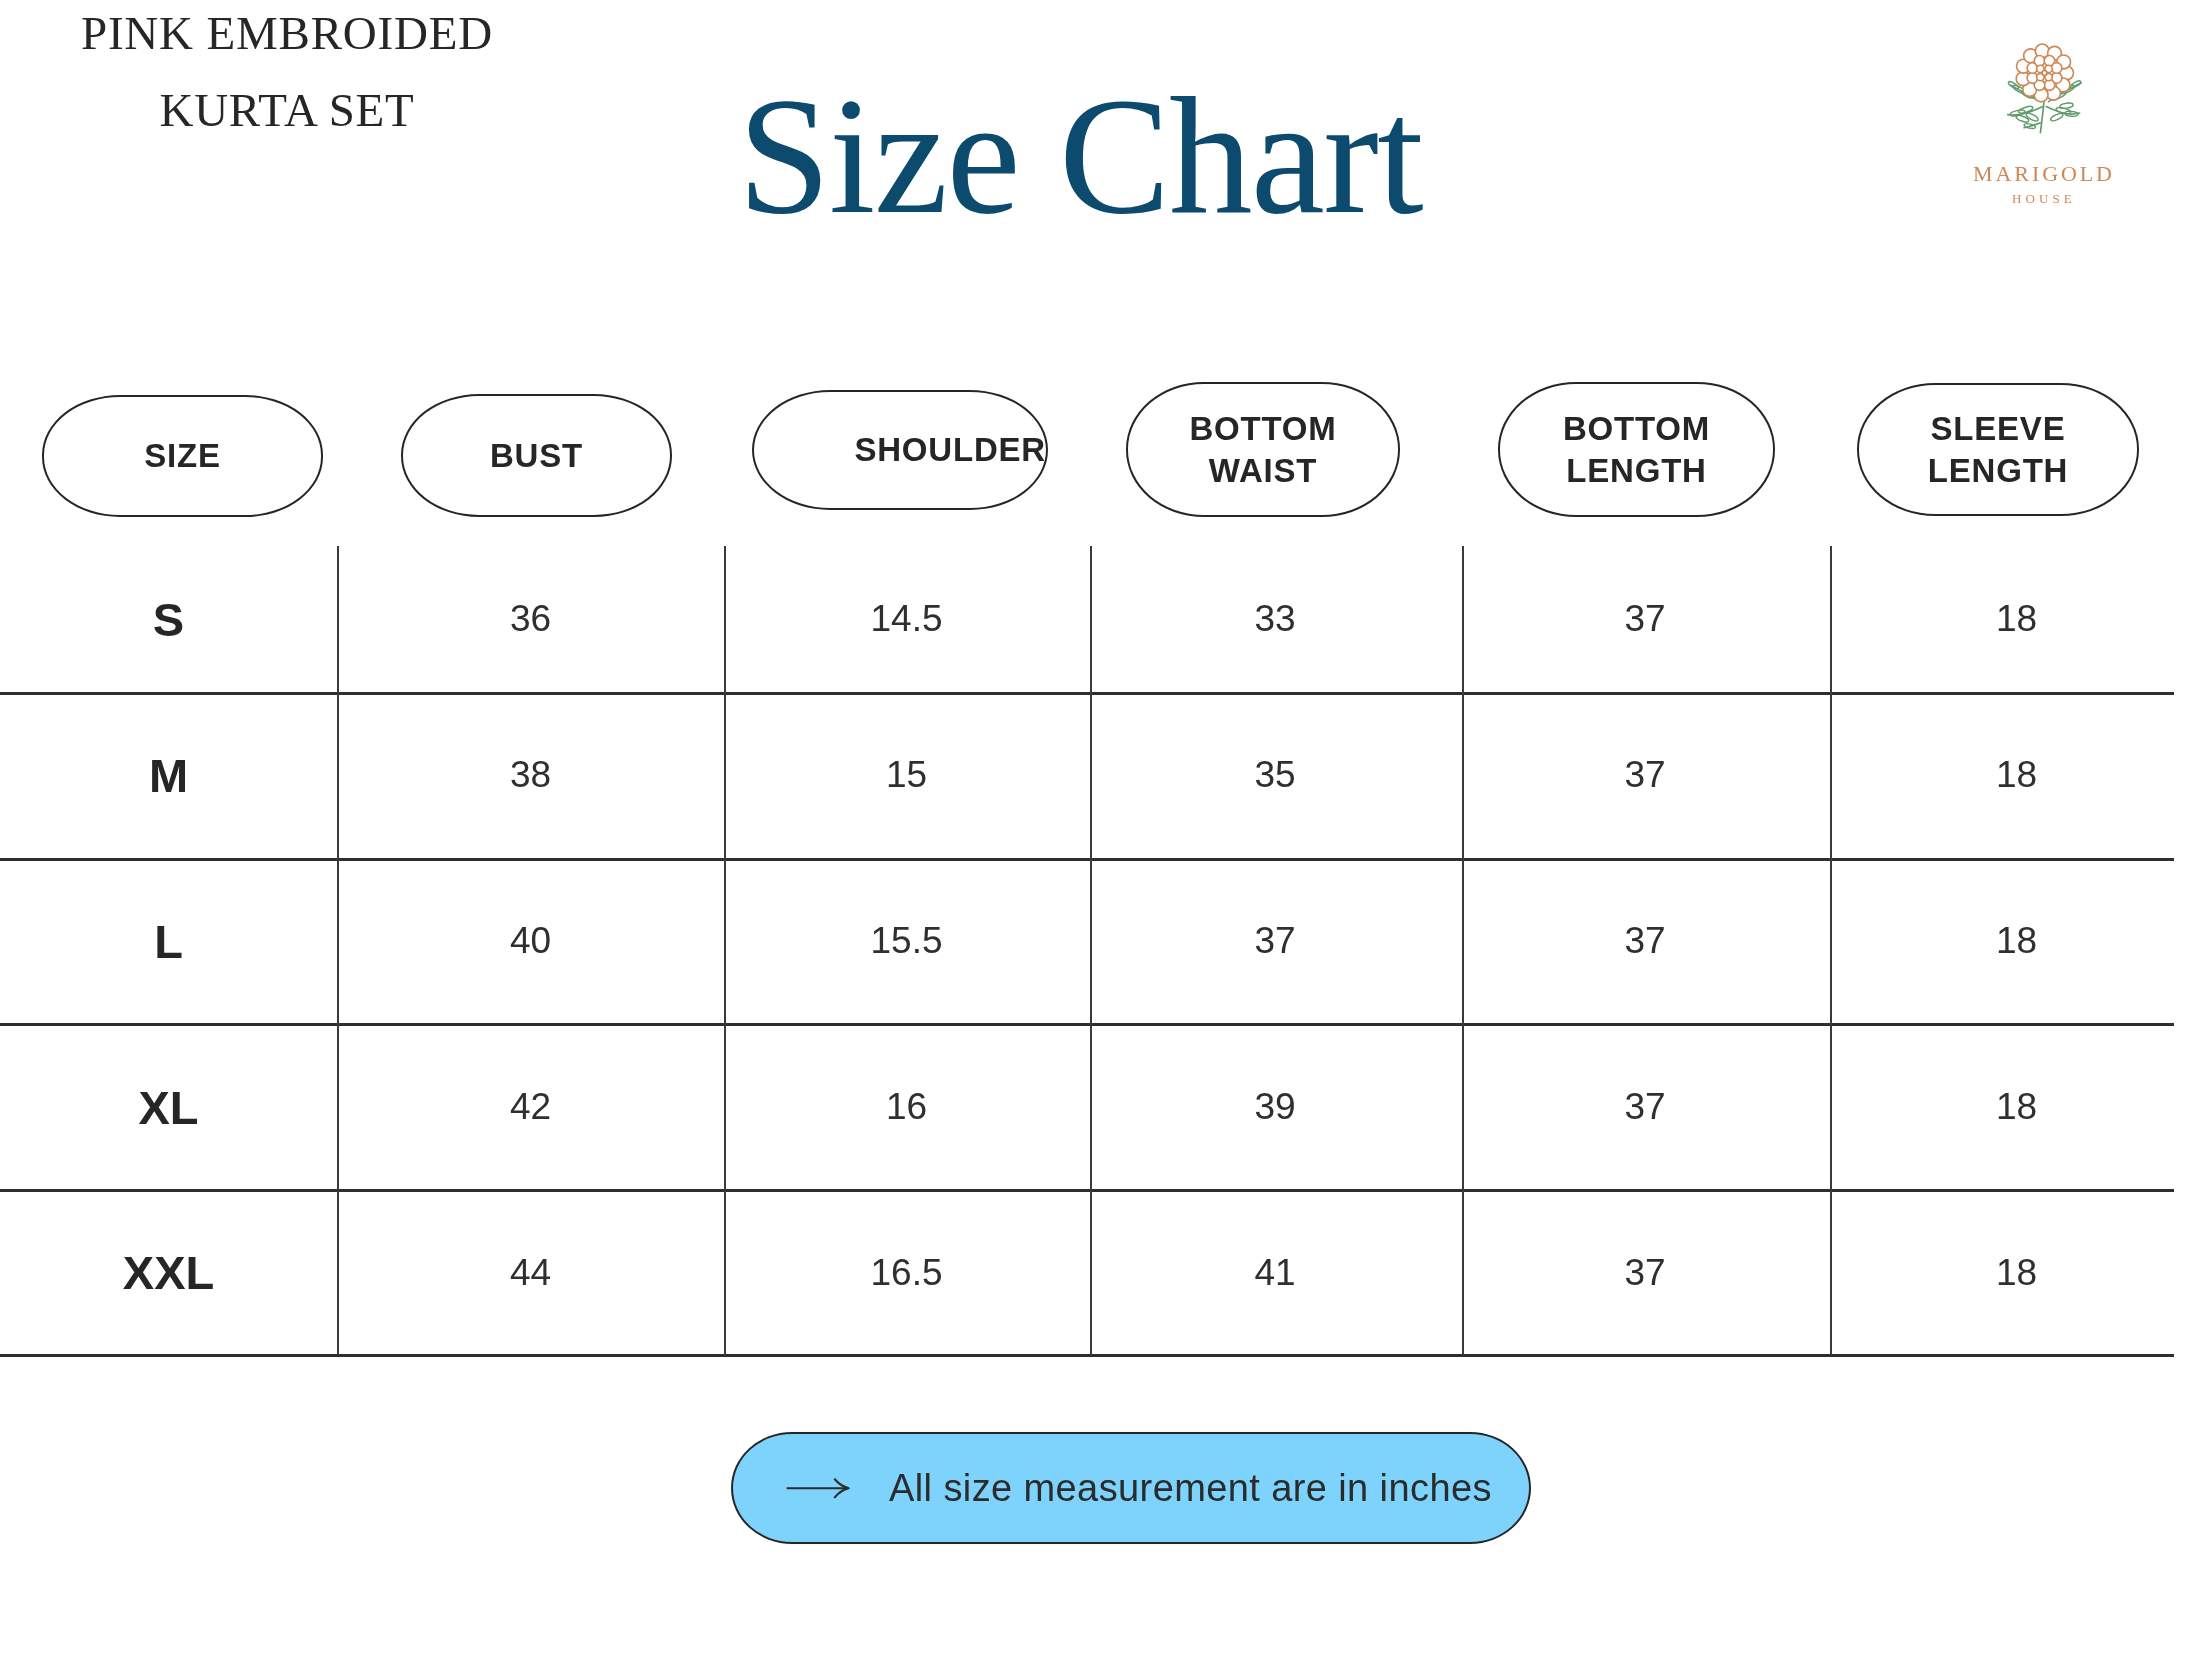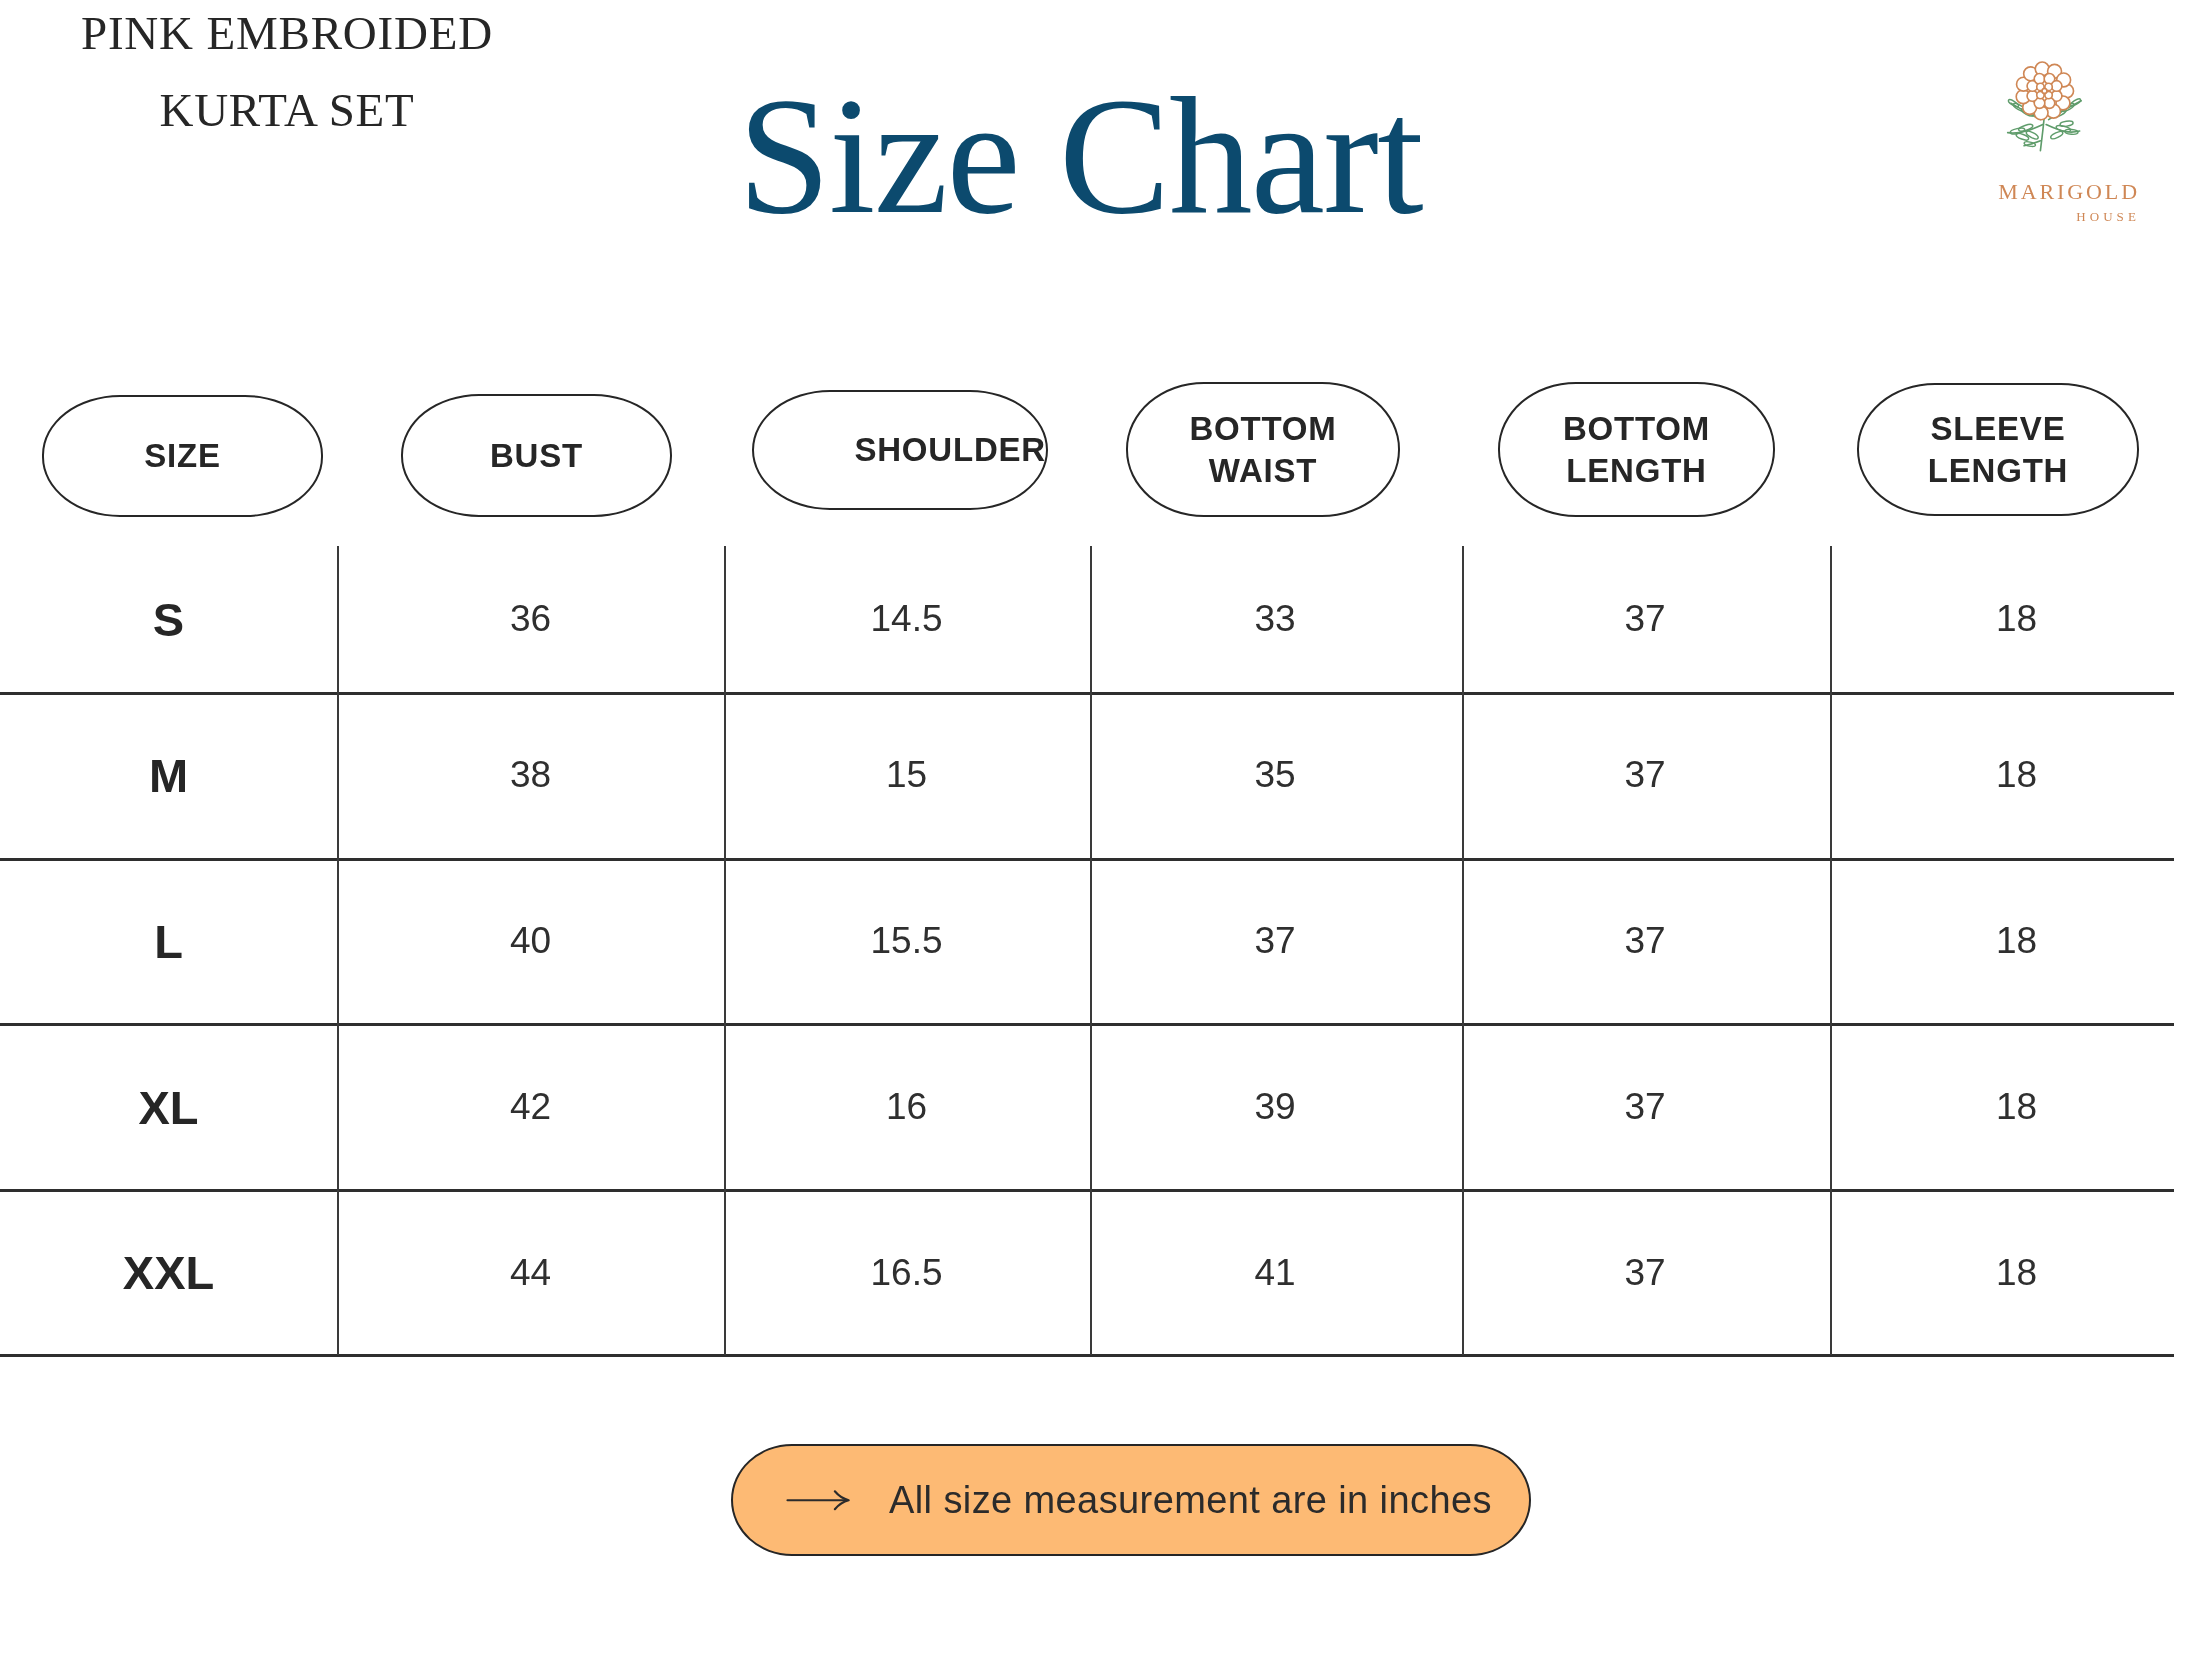--- a/index.html
+++ b/index.html
@@ -30,22 +30,22 @@
   .heading{
     position:absolute;left:263px;top:72px;width:1634px;
     text-align:center;
     font-family:"Liberation Serif", serif;
     font-weight:normal;
     font-size:167px;line-height:1;
     color:#0c4a6e;
     letter-spacing:-1.6px;
   }
   .brand{
-    position:absolute;left:1948px;top:54px;width:192px;
-    text-align:right;
+    position:absolute;left:1948px;top:36px;width:192px;
+    text-align:center;
   }
   .brand svg{display:block;margin:0 auto;}
   .flower .petal{stroke:var(--accent-orange);fill:#ffffff;stroke-width:2;}
   .flower .green{stroke:var(--leaf-green);fill:none;stroke-width:2;stroke-linecap:round;}
   .flower .leaf{stroke:var(--leaf-green);fill:none;stroke-width:1.8;}
   .brand-name{
     margin-top:1.6px;
     font-family:"Liberation Serif", serif;
     font-size:22px;letter-spacing:2.9px;
     color:var(--accent-orange);
@@ -104,24 +104,23 @@
   .c2{width:365px;}
   .c3{width:372px;}
   .c4{width:368px;}
   .c5{width:375px;}
   .size-label{font-weight:bold;font-size:47px;color:#262626;}
 
   
   .note-pill{
     position:absolute;left:731px;top:1432px;width:800px;height:112px;
     border:2.5px solid #262626;border-radius:61px / 56px;
-    background:#fdba74;
+    background:#7dd3fc;
     display:flex;align-items:center;justify-content:flex-start;
     padding-left:51px;
-    margin-top:12px;
   }
   .note-arrow{flex:0 0 auto;}
   .note-arrow path{stroke:#2b2b2b;stroke-width:2.6;fill:none;stroke-linecap:round;stroke-linejoin:round;}
   .note-text{
     margin-left:36px;
     font-size:38px;color:#2b2b2b;letter-spacing:0.4px;
   }
 </style>
 </head>
 <body>

